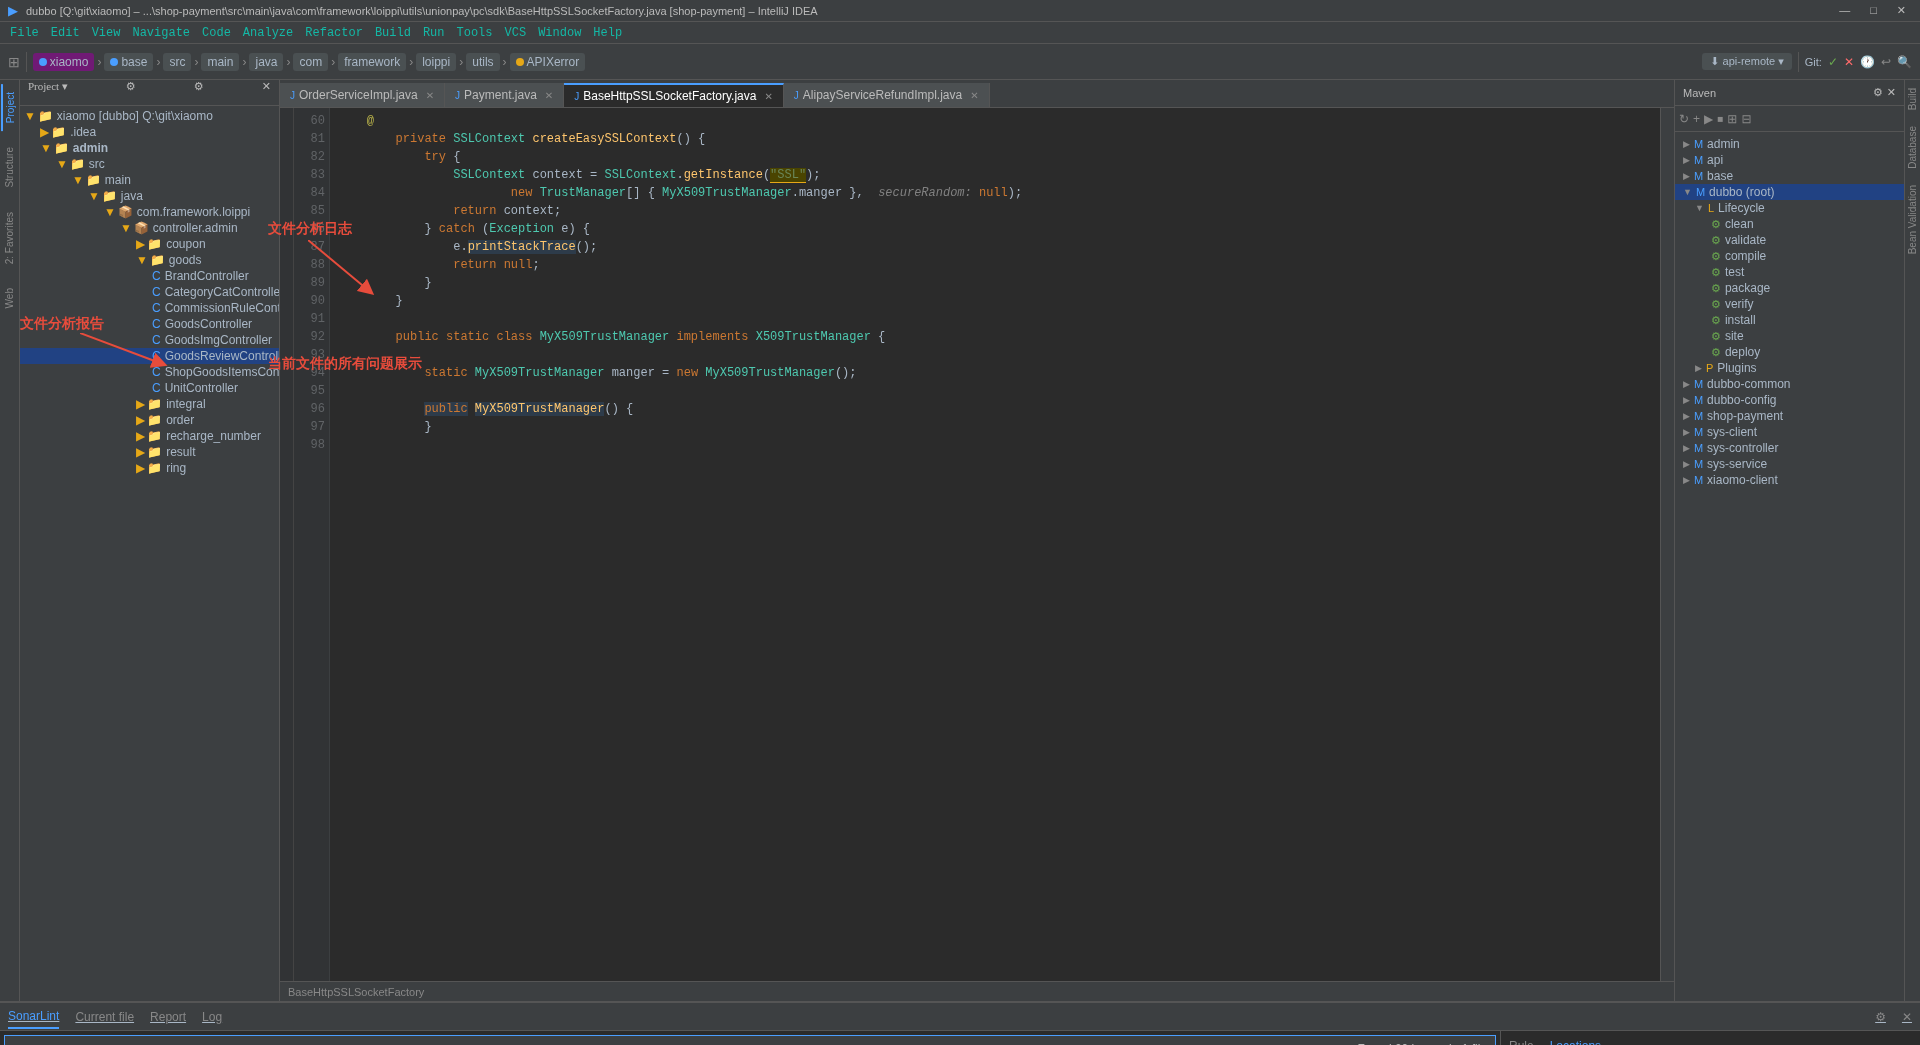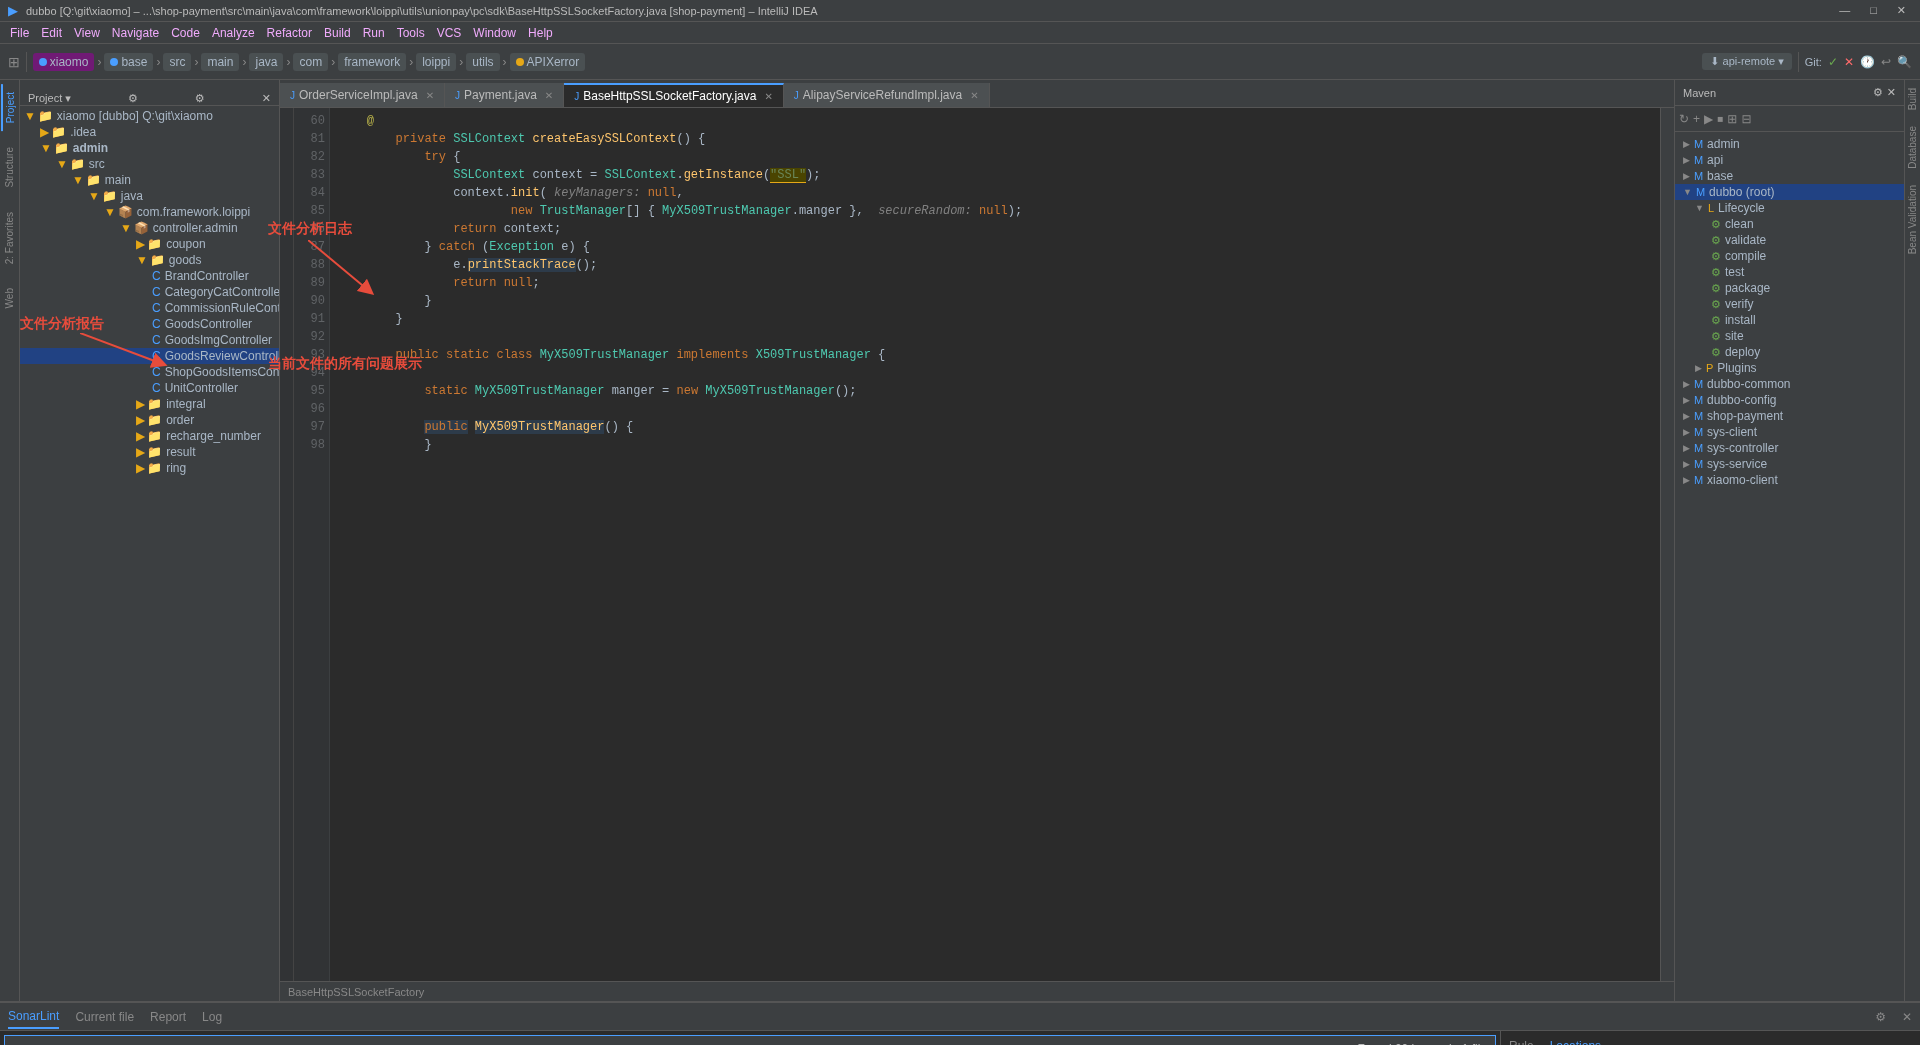--- a/index.html
+++ b/index.html
@@ -3,21 +3,21 @@
   <meta charset="utf-8">
   <style>
     * { margin: 0; padding: 0; box-sizing: border-box; }
     body { width: 1920px; height: 1045px; overflow: hidden; font-family: 'Segoe UI', Arial, sans-serif; font-size: 12px; background: #2b2b2b; color: #a9b7c6; }
 
     
     #titlebar { height: 22px; background: #3c3f41; display: flex; align-items: center; padding: 0 8px; color: #bbb; font-size: 11px; border-bottom: 1px solid #555; }
 
     
     #menubar { height: 22px; background: #3c3f41; display: flex; align-items: center; padding: 0 4px; border-bottom: 1px solid #555; }
-    #menubar span { padding: 2px 6px; font-size: 12px; color: #f0abfc; cursor: pointer; }
+    #menubar span { padding: 2px 6px; font-size: 12px; color: #14b8a6; cursor: pointer; font-family: Liberation Mono, monospace; }
 
     
     #toolbar { height: 36px; background: #3c3f41; display: flex; align-items: center; padding: 0 8px; gap: 4px; border-bottom: 1px solid #555; }
 
     
     #sidebar { width: 280px; background: #3c3f41; border-right: 1px solid #555; display: flex; flex-direction: column; overflow: hidden; }
     #file-tree { flex: 1; overflow-y: auto; font-size: 12px; }
 
     
     ::-webkit-scrollbar { width: 8px; height: 8px; }
@@ -91,21 +91,21 @@
 <div style="display:flex;height:calc(1045px - 22px - 22px - 36px - 22px - 22px);position:relative;">
 
   <div style="width:20px;background:#3c3f41;border-right:1px solid #555;display:flex;flex-direction:column;align-items:center;padding-top:4px;">
     <div style="writing-mode:vertical-rl;transform:rotate(180deg);font-size:10px;color:#4a9eff;padding:8px 2px;cursor:pointer;border-right:2px solid #4a9eff;">Project</div>
     <div style="writing-mode:vertical-rl;transform:rotate(180deg);font-size:10px;color:#888;padding:8px 2px;cursor:pointer;margin-top:8px;">Structure</div>
     <div style="writing-mode:vertical-rl;transform:rotate(180deg);font-size:10px;color:#888;padding:8px 2px;cursor:pointer;margin-top:8px;">2: Favorites</div>
     <div style="writing-mode:vertical-rl;transform:rotate(180deg);font-size:10px;color:#888;padding:8px 2px;cursor:pointer;margin-top:8px;">Web</div>
   </div>
 
   <div id="sidebar" style="width:260px;background:#3c3f41;border-right:1px solid #555;display:flex;flex-direction:column;">
-    <div style="height:26px;background:#3c3f41;display:flex;align-items:flex-end;padding:0 8px;border-bottom:1px solid #555;font-size:11px;color:#bbb;justify-content:space-between;">
+    <div style="height:26px;background:#3c3f41;display:flex;align-items:flex-start;padding:0 8px;border-bottom:1px solid #555;font-size:11px;color:#bbb;justify-content:space-between;font-family:Liberation Serif, serif;">
       <span>Project ▾</span>
       <span style="cursor:pointer;">⚙</span>
       <span style="cursor:pointer;">⚙</span>
       <span style="cursor:pointer;">✕</span>
     </div>
     <div id="file-tree" style="flex:1;overflow-y:auto;font-size:12px;padding:2px 0;">
 
       <div style="display:flex;align-items:center;padding:1px 0;cursor:pointer;white-space:nowrap;padding-left:4px;">
         <span style="color:#e6a817;margin-right:2px;">▼</span>
         <span style="color:#4a9eff;margin-right:4px;">📁</span>
@@ -276,21 +276,20 @@
         <div>96</div>
         <div>97</div>
         <div>98</div>
       </div>
 
       <div style="flex:1;padding:4px 8px;font-size:12px;font-family:'Consolas','Courier New',monospace;line-height:18px;overflow:auto;color:#a9b7c6;background:#2b2b2b;">
         <div style="white-space:pre;min-height:18px;"><span style="color:#bbb44a;">    @</span></div>
         <div style="white-space:pre;min-height:18px;">        <span style="color:#cc7832;">private</span> <span style="color:#4ec9b0;">SSLContext</span> <span style="color:#ffc66d;">createEasySSLContext</span>() {</div>
         <div style="white-space:pre;min-height:18px;">            <span style="color:#cc7832;">try</span> {</div>
         <div style="white-space:pre;min-height:18px;">                <span style="color:#4ec9b0;">SSLContext</span> context = <span style="color:#4ec9b0;">SSLContext</span>.<span style="color:#ffc66d;">getInstance</span>(<span style="background:#4a4400;border-bottom:1px solid #e6a817;color:#6a8759;">"SSL"</span>);</div>
-        <div style="white-space:pre;min-height:18px;">                context.<span style="color:#ffc66d;">init</span>( <span style="color:#808080;font-style:italic;">keyManagers:</span> <span style="color:#cc7832;">null</span>,</div>
         <div style="white-space:pre;min-height:18px;">                        <span style="color:#cc7832;">new</span> <span style="color:#4ec9b0;">TrustManager</span>[] { <span style="color:#4ec9b0;">MyX509TrustManager</span>.<span style="color:#a9b7c6;">manger</span> },  <span style="color:#808080;font-style:italic;">secureRandom:</span> <span style="color:#cc7832;">null</span>);</div>
         <div style="white-space:pre;min-height:18px;">                <span style="color:#cc7832;">return</span> context;</div>
         <div style="white-space:pre;min-height:18px;">            } <span style="color:#cc7832;">catch</span> (<span style="color:#4ec9b0;">Exception</span> e) {</div>
         <div style="white-space:pre;min-height:18px;">                e.<span style="color:#ffc66d;background:#2d3b4a;">printStackTrace</span>();</div>
         <div style="white-space:pre;min-height:18px;">                <span style="color:#cc7832;">return</span> <span style="color:#cc7832;">null</span>;</div>
         <div style="white-space:pre;min-height:18px;">            }</div>
         <div style="white-space:pre;min-height:18px;">        }</div>
         <div style="white-space:pre;min-height:18px;"></div>
         <div style="white-space:pre;min-height:18px;">        <span style="color:#cc7832;">public static class</span> <span style="color:#4ec9b0;">MyX509TrustManager</span> <span style="color:#cc7832;">implements</span> <span style="color:#4ec9b0;">X509TrustManager</span> {</div>
         <div style="white-space:pre;min-height:18px;"></div>
@@ -431,21 +430,21 @@
 
   <div style="width:16px;background:#3c3f41;border-left:1px solid #555;display:flex;flex-direction:column;align-items:center;padding-top:2px;">
     <div style="writing-mode:vertical-rl;transform:rotate(180deg);font-size:10px;color:#888;padding:6px 2px;cursor:pointer;">Build</div>
     <div style="writing-mode:vertical-rl;transform:rotate(180deg);font-size:10px;color:#888;padding:6px 2px;cursor:pointer;margin-top:4px;">Database</div>
     <div style="writing-mode:vertical-rl;transform:rotate(180deg);font-size:10px;color:#888;padding:6px 2px;cursor:pointer;margin-top:4px;">Bean Validation</div>
   </div>
 </div>
 
 <div style="height:320px;border-top:2px solid #555;background:#2b2b2b;display:flex;flex-direction:column;">
 
-  <div style="height:28px;background:#3c3f41;display:flex;align-items:center;border-bottom:1px solid #555;padding:0 8px;gap:16px;">
+  <div style="height:28px;background:#3c3f41;display:flex;align-items:center;border-bottom:1px solid #555;padding:0 8px;gap:16px;text-decoration:underline;">
     <span style="font-size:12px;color:#4a9eff;cursor:pointer;padding:4px 0;border-bottom:2px solid #4a9eff;">SonarLint</span>
     <span style="font-size:12px;color:#888;cursor:pointer;padding:4px 0;">Current file</span>
     <span style="font-size:12px;color:#888;cursor:pointer;padding:4px 0;">Report</span>
     <span style="font-size:12px;color:#888;cursor:pointer;padding:4px 0;">Log</span>
     <div style="flex:1;"></div>
     <span style="cursor:pointer;color:#888;">⚙</span>
     <span style="cursor:pointer;color:#888;">✕</span>
   </div>
 
   <div style="flex:1;display:flex;overflow:hidden;">

